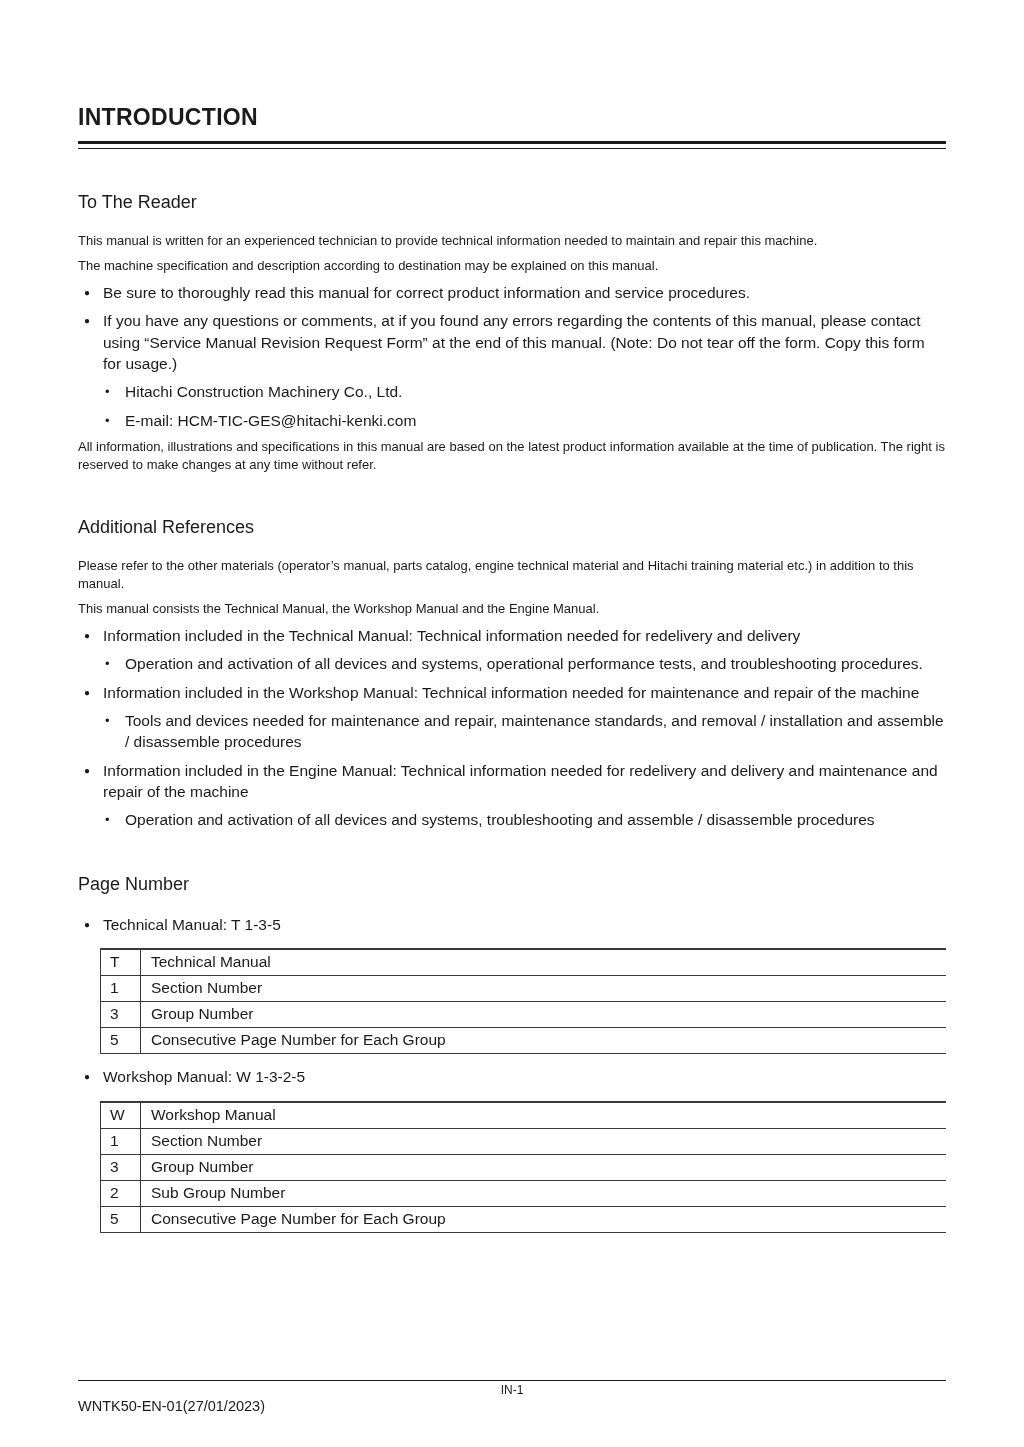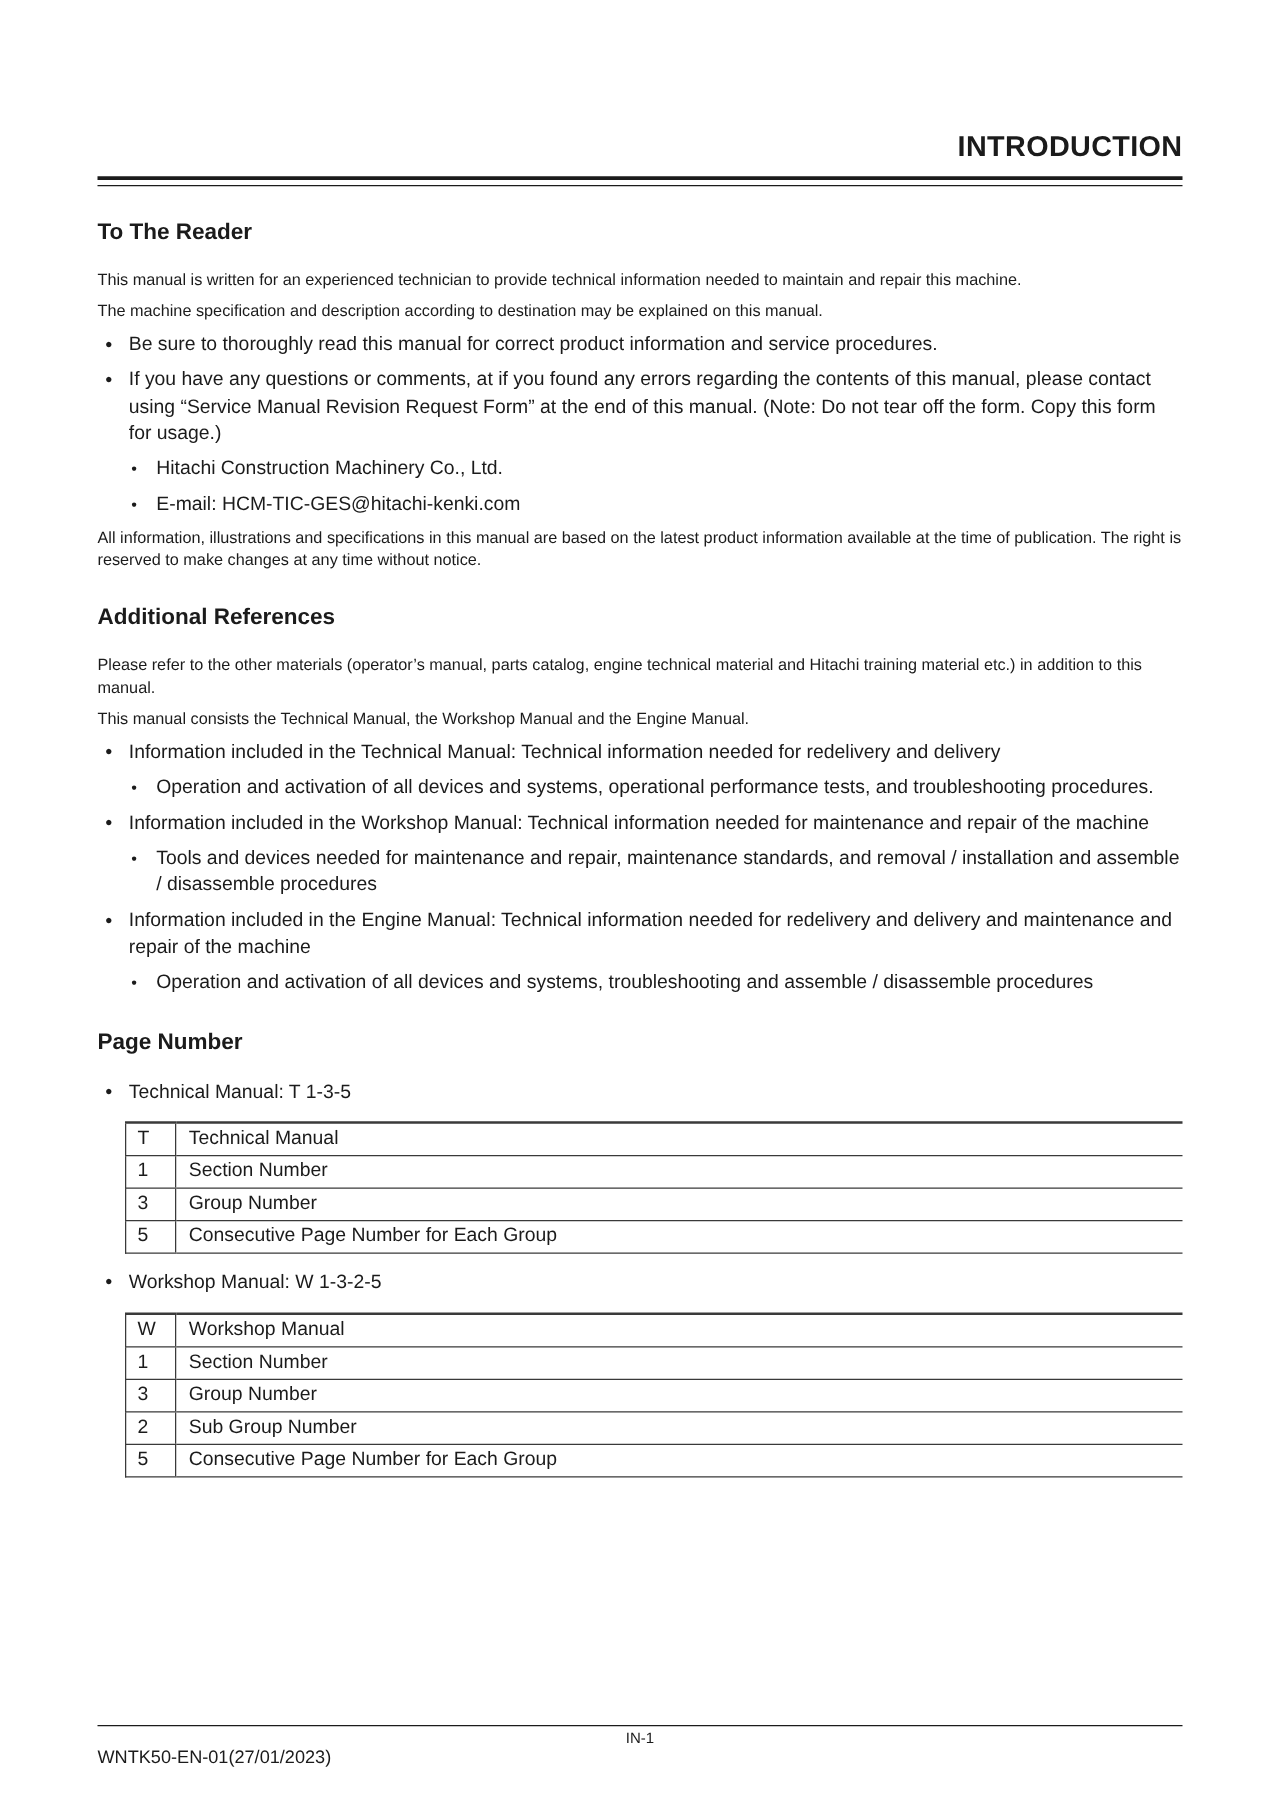--- a/index.html
+++ b/index.html
@@ -9,35 +9,35 @@
     height: 1447px;
     box-sizing: border-box;
     padding: 104px 78px 0 78px;
     background: #ffffff;
     font-family: "Liberation Sans", sans-serif;
     color: #1b1b1b;
     overflow: hidden;
   }
   h1.doc-title {
     margin: 0 0 10px 0;
-    text-align: right;
+    text-align: left;
     font-size: 23px;
     font-weight: bold;
     letter-spacing: 0.3px;
   }
   .title-rule {
     height: 4px;
     border-top: 3px solid #1b1b1b;
     border-bottom: 1.5px solid #1b1b1b;
     margin-bottom: 6px;
   }
   h2.section-heading {
-    margin: 26px 0 19px 0;
+    margin: 43px 0 19px 0;
     font-size: 18px;
-    font-weight: bold;
+    font-weight: normal;
   }
   p.body-text {
     margin: 0 0 7px 0;
     font-size: 13px;
     line-height: 1.38;
   }
   .bullet {
     display: flex;
     margin: 0 0 7px 0;
     font-size: 15.5px;
@@ -127,21 +127,21 @@
       <div class="text">If you have any questions or comments, at if you found any errors regarding the contents of this manual, please contact using “Service Manual Revision Request Form” at the end of this manual. (Note: Do not tear off the form. Copy this form for usage.)</div>
     </div>
     <div class="sub-bullet">
       <span class="marker">•</span>
       <div class="text">Hitachi Construction Machinery Co., Ltd.</div>
     </div>
     <div class="sub-bullet">
       <span class="marker">•</span>
       <div class="text">E-mail: HCM-TIC-GES@hitachi-kenki.com</div>
     </div>
-    <p class="body-text">All information, illustrations and specifications in this manual are based on the latest product information available at the time of publication. The right is reserved to make changes at any time without notice.</p>
+    <p class="body-text">All information, illustrations and specifications in this manual are based on the latest product information available at the time of publication. The right is reserved to make changes at any time without refer.</p>
   </section>
 
   <section>
     <h2 class="section-heading">Additional References</h2>
     <p class="body-text">Please refer to the other materials (operator’s manual, parts catalog, engine technical material and Hitachi training material etc.) in addition to this manual.</p>
   </section>
 
   <section>
     <p class="body-text">This manual consists the Technical Manual, the Workshop Manual and the Engine Manual.</p>
     <div class="bullet">

